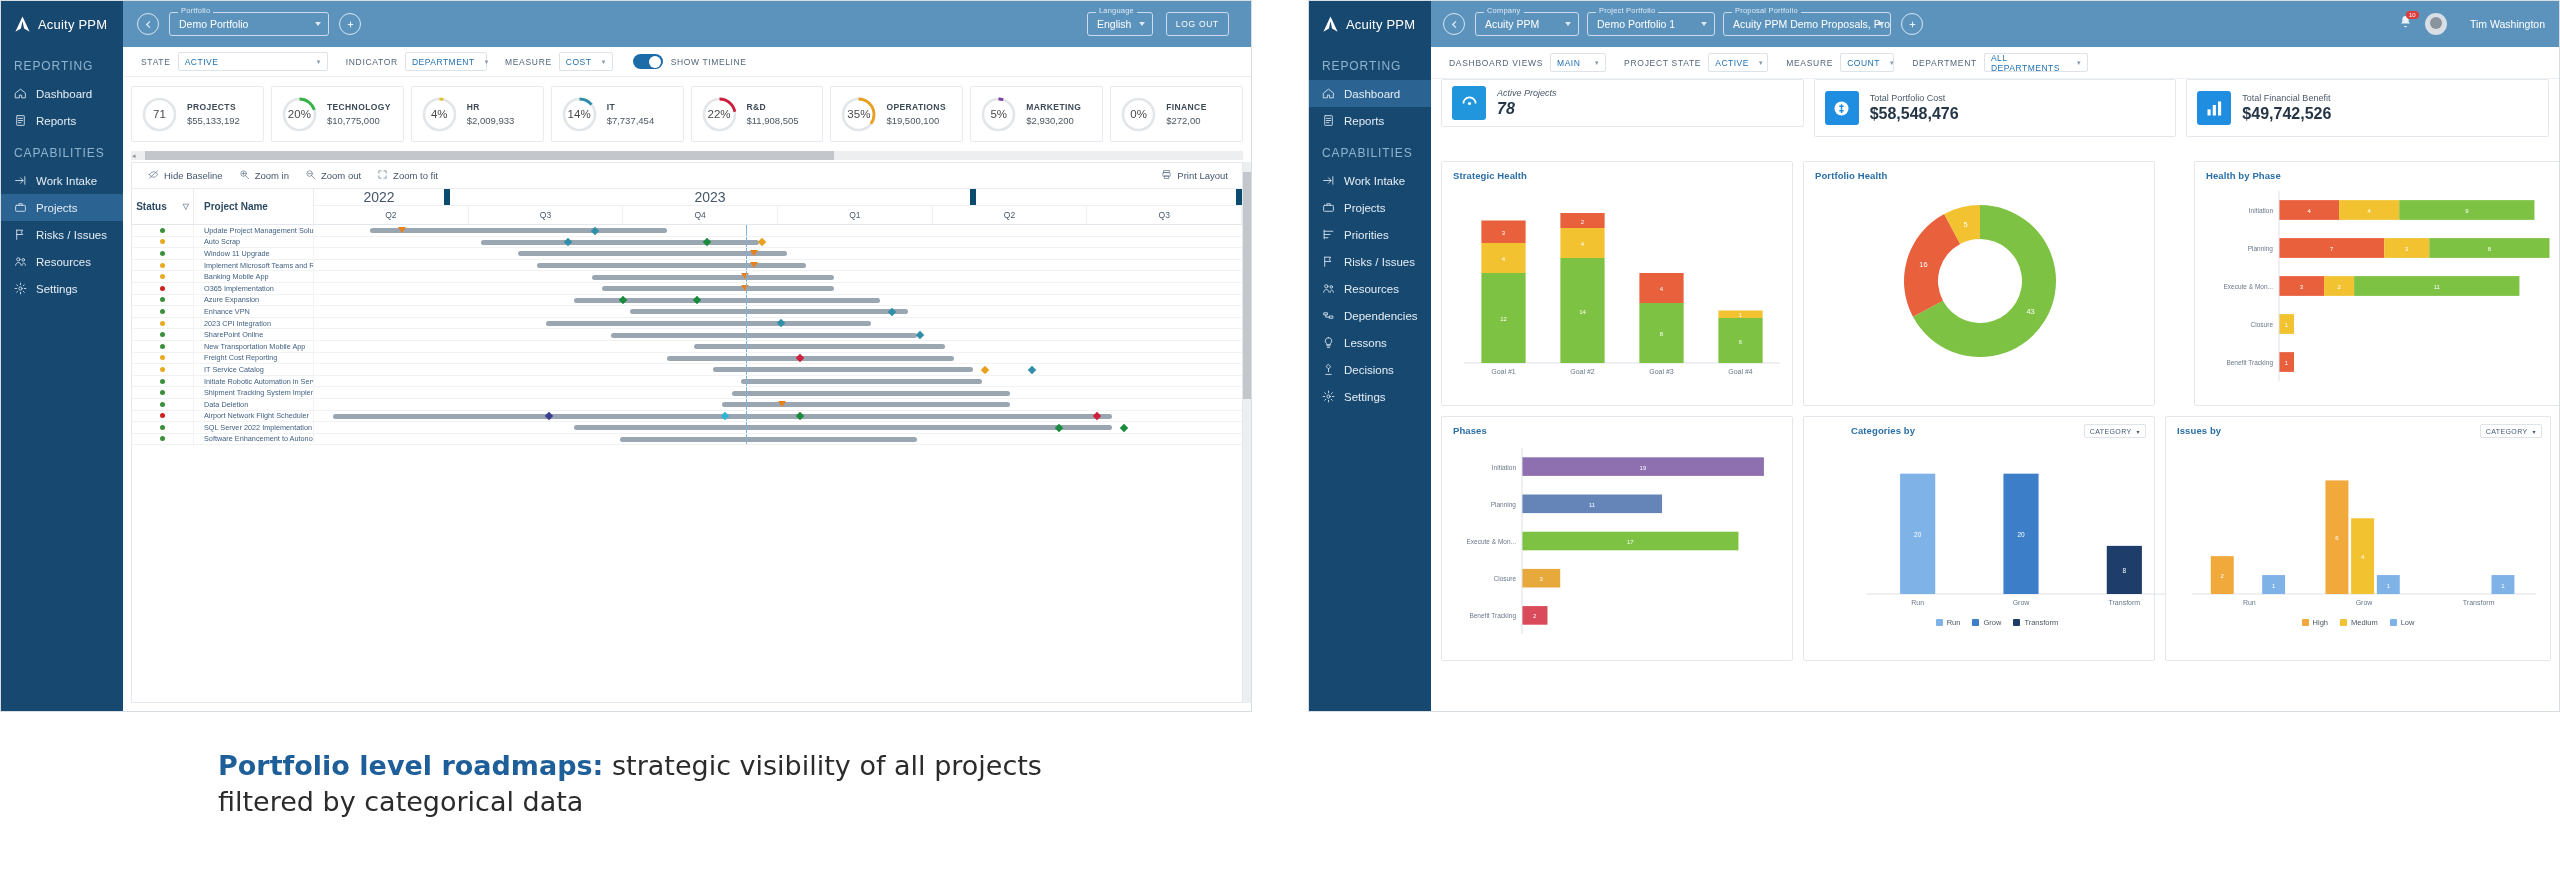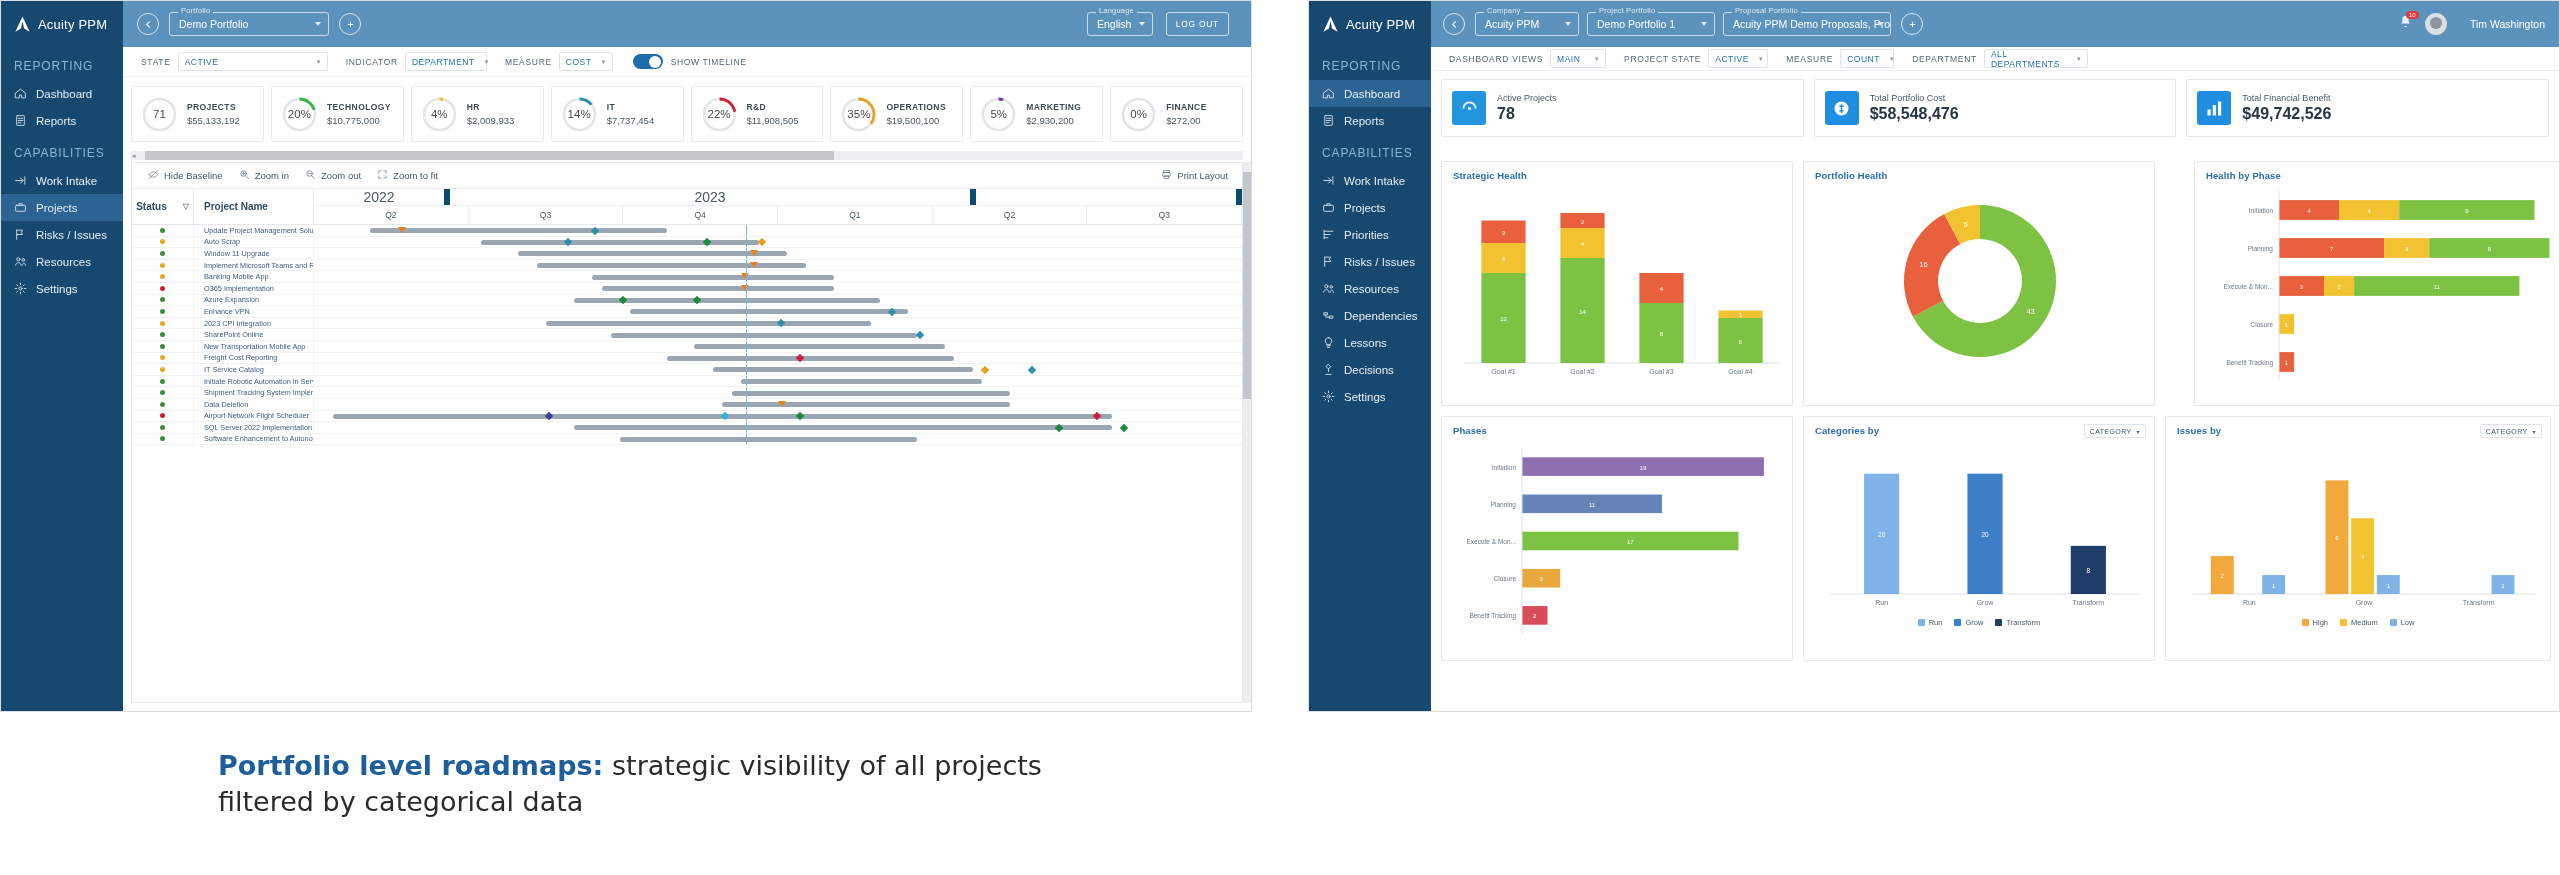--- a/index.html
+++ b/index.html
@@ -78,21 +78,21 @@
   .dot { width:62px; display:flex;align-items:center;justify-content:center; border-right:1px solid #f0f2f4;}
   .dot i { width:5px;height:5px;border-radius:50%; display:block;}
   .pname { width:120px; display:flex; align-items:center; padding-left:10px; font-size:7.3px; color:#3f5f82; border-right:1px solid #f0f2f4; white-space:nowrap; overflow:hidden;}
   .bars { flex:1; position:relative; }
   .bar { position:absolute; top:3.3px; height:5px; border-radius:2.5px; background:#9aa6b2;}
   .dia { position:absolute; top:2.6px; width:6px;height:6px; transform:rotate(45deg); }
   .tri { position:absolute; top:2px; width:0;height:0;border-left:4px solid transparent;border-right:4px solid transparent;border-top:6px solid #e8801e;}
   .todayline { position:absolute; top:0; bottom:0; width:1px; background:#7fb2d8; }
 
   
-  .dashfilter { position:absolute; left:122px; right:0; height:24px; display:flex; align-items:center; border-bottom:1px solid #eef1f4; background:#fff;}
+  .dashfilter { position:absolute; left:122px; right:0; height:32px; display:flex; align-items:center; border-bottom:1px solid #eef1f4; background:#fff;}
   .dcard { position:absolute; background:#fff; border:1px solid #e4e8ec; border-radius:2px;}
   .dcard-title { font-size:9.5px; color:#2a6fa8; font-weight:bold; padding:8px 0 0 11px; letter-spacing:.1px;}
   .stat { display:flex; align-items:center; gap:11px; height:100%; padding-left:10px;}
   .stat-ico { width:34px;height:34px; border-radius:3px; display:flex;align-items:center;justify-content:center;}
   .stat-ico svg { width:21px;height:21px; fill:#fff;}
   .stat-lbl { font-size:9px; color:#4b5a68; }
   .stat-val { font-size:16px; font-weight:bold; color:#263646; margin-top:2px;}
   .legendrow { display:flex; gap:12px; justify-content:center; align-items:center; font-size:7.5px; color:#4a5765; }
   .legendrow i { display:inline-block; width:7px;height:7px; margin-right:4px; border-radius:1px; vertical-align:-1px;}
   .catbtn { position:absolute; right:8px; top:7px; border:1px solid #dfe4e9; border-radius:2px; height:14px; padding:0 5px; font-size:7px; color:#3f5a74; display:flex; align-items:center; letter-spacing:.4px;}
@@ -796,21 +796,21 @@
             </span>
           <span class="flabel">DEPARTMENT</span>
             <span class="fselect" style="width:104px">
               <span>ALL DEPARTMENTS</span>
             <span class="c">▾</span>
             </span>
         </div>
     </div>
 
     <div style="position:absolute; left:132px; right:10px; top:78px; display:flex; gap:10px;" id="right-stats">
-        <div class="dcard" style="position: relative; flex: 1 1 0%; height: 58px;">
+        <div class="dcard" style="position: relative; flex: 1 1 0%; height: 48px; font-style: italic;">
           <div class="stat">
     <div class="stat-ico" style="background:#2196dd">
               <svg viewBox="0 0 24 24">
                 <path d="M12 4a8 8 0 018 8h-2a6 6 0 10-12 0H4a8 8 0 018-8z"></path>
                 <circle cx="12" cy="12" r="1.8"></circle>
                 <path d="M12 12 L16 8"></path>
               </svg>
             </div>
     <div>
       <div class="stat-lbl">Active Projects</div>
@@ -941,21 +941,21 @@
           <rect x="80" y="132.9" width="38.19548872180451" height="18.6" fill="#e8a93c"></rect>
           <text x="99.09774436090225" y="145.20000000000002" text-anchor="middle" font-size="6" fill="#fff" font-family="Liberation Sans">3</text>
           <text x="74" y="145.20000000000002" text-anchor="end" font-size="6.5" fill="#6a7888" font-family="Liberation Sans">Closure</text>
           <rect x="80" y="170.10000000000002" width="25.463659147869677" height="18.6" fill="#d94a5a"></rect>
           <text x="92.73182957393485" y="182.40000000000003" text-anchor="middle" font-size="6" fill="#fff" font-family="Liberation Sans">2</text>
           <text x="74" y="182.40000000000003" text-anchor="end" font-size="6.5" fill="#6a7888" font-family="Liberation Sans">Benefit Tracking</text>
           <line x1="80" y1="12" x2="80" y2="198" stroke="#dde2e7" stroke-width="1"></line>
         </svg>
     </div>
 
-    <div class="dcard" style="left:494px; top:415px; width:352px; height:245px;">
+    <div class="dcard" style="left:494px; top:415px; width:352px; height:245px;padding-left:36px;">
       <div class="dcard-title">Categories by</div>
       <div class="catbtn">
         <span>CATEGORY</span>
         <span style="margin-left:5px;font-size:6px;">▾</span>
       </div>
       <svg id="chart-categories" width="352" height="182" viewBox="0 0 352 182" style="display:block">
           <line x1="26" y1="158" x2="336" y2="158" stroke="#dde2e7" stroke-width="1"></line>
           <rect x="60.099999999999994" y="37.661016949152526" width="35.13333333333333" height="120.33898305084747" fill="#7fb3e8"></rect>
           <text x="77.66666666666666" y="100.83050847457626" text-anchor="middle" font-size="6.5" fill="#fff" font-family="Liberation Sans">20</text>
           <text x="77.66666666666666" y="169" text-anchor="middle" font-size="7" fill="#6a7888" font-family="Liberation Sans">Run</text>

